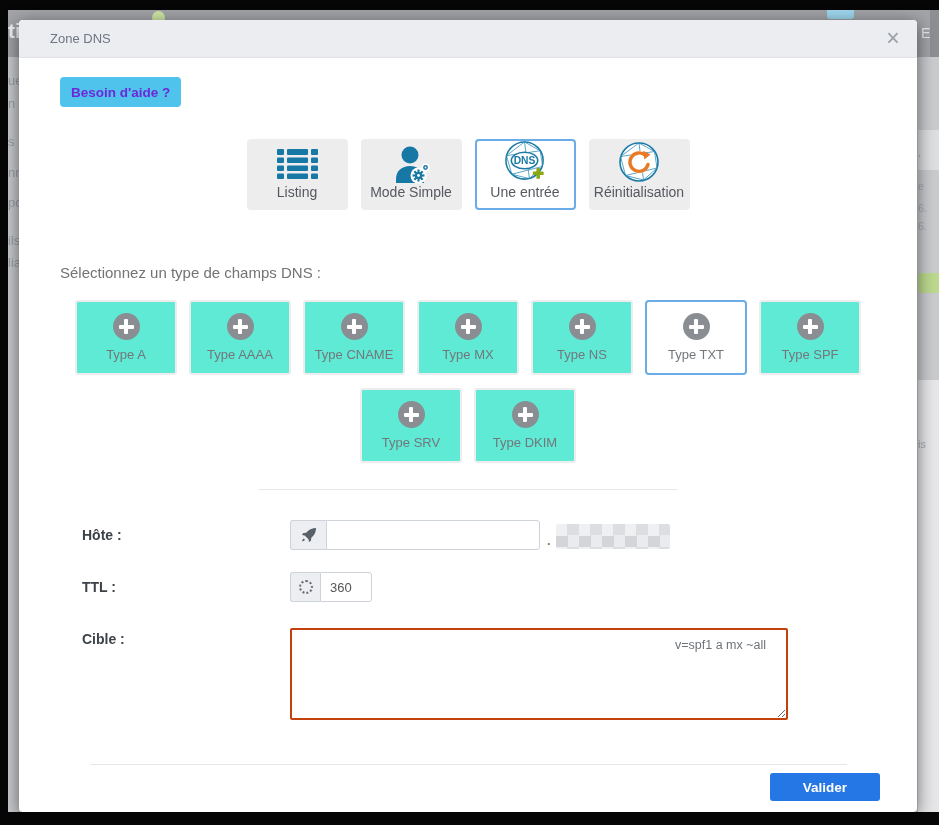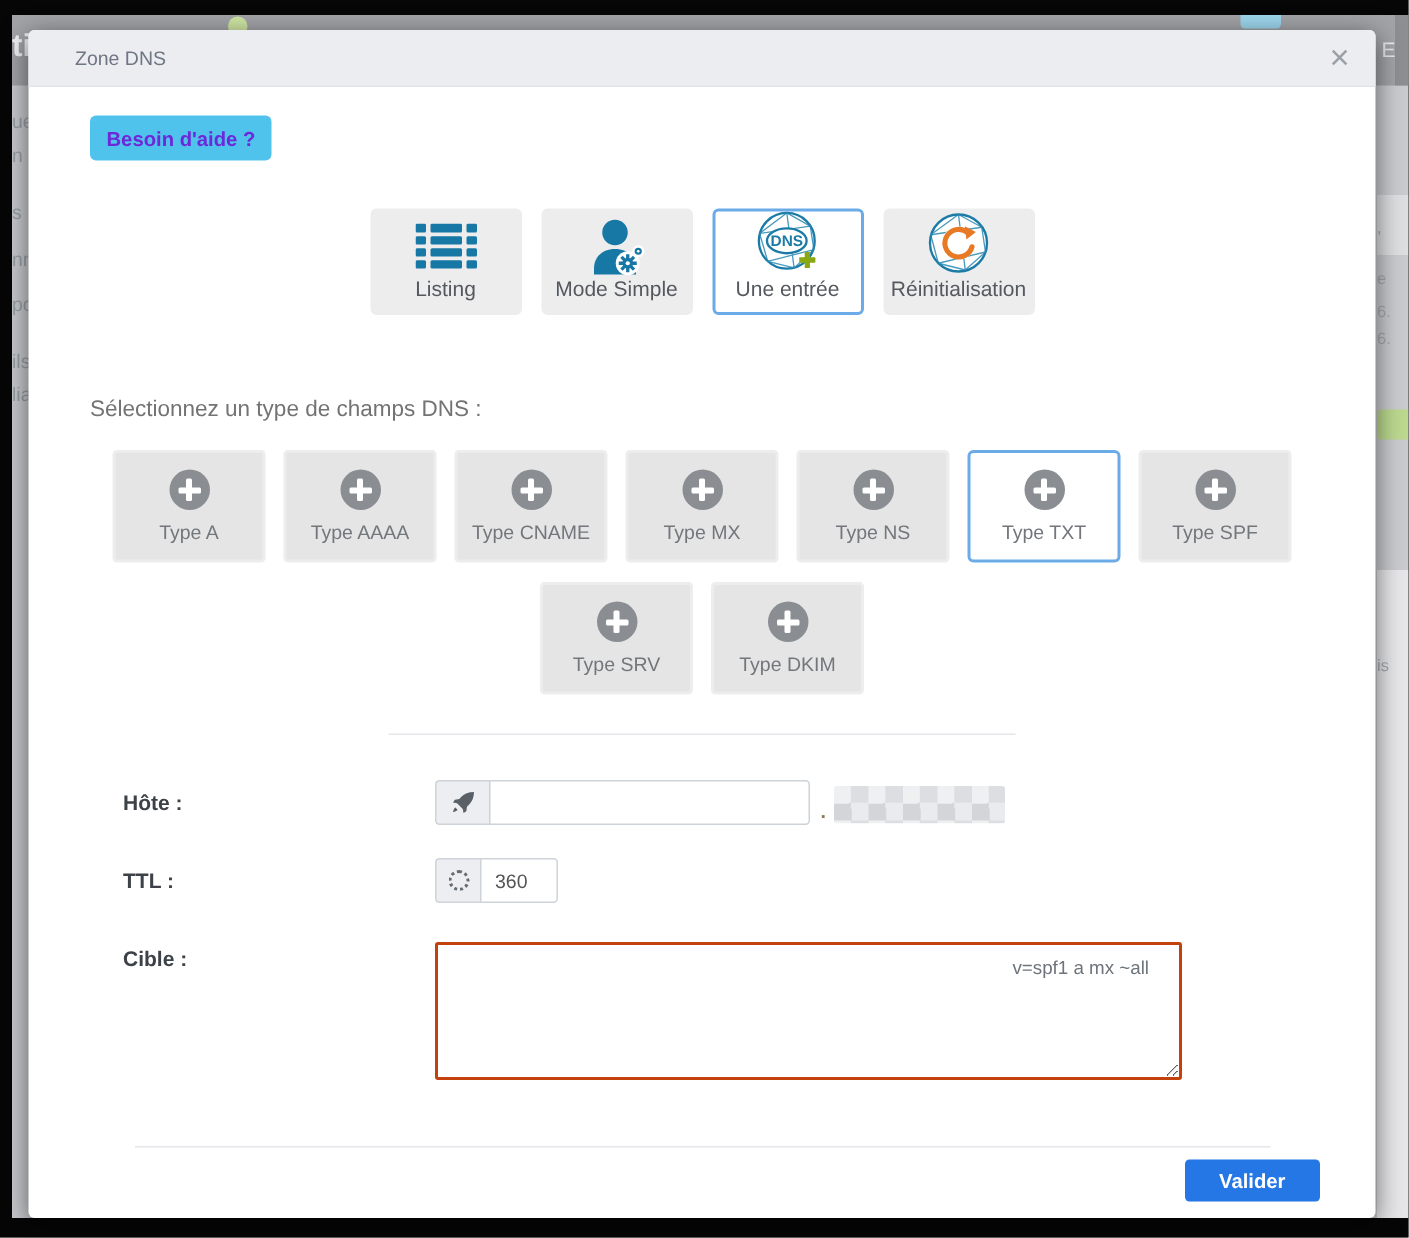--- a/index.html
+++ b/index.html
@@ -33,21 +33,21 @@
   .tabs-row { position:absolute; left:0; top:119px; width:100%; display:flex; justify-content:center; gap:13px; }
   .tab { width:101px; height:71px; background:#ededee; border:2px solid #ededee; border-radius:4px; display:flex; flex-direction:column; align-items:center; justify-content:flex-end; cursor:pointer; }
   .tab.selected { background:#fff; border-color:#6babe8; }
   .tab-icon { flex:1; display:flex; align-items:center; justify-content:center; padding-top:4px; }
   .tab-label { font-size:14px; color:#55595e; margin-bottom:8px; }
 
   
   .type-section-label { position:absolute; left:41px; top:244px; font-size:15px; color:#737373; }
   .types-row1 { position:absolute; left:0; top:280px; width:100%; display:flex; justify-content:center; gap:12px; }
   .types-row2 { position:absolute; left:0; top:368px; width:100%; display:flex; justify-content:center; gap:12px; }
-  .type-btn { width:102px; height:75px; background:#e5e5e5; border:2px solid #ededee; border-radius:3px; display:flex; flex-direction:column; align-items:center; justify-content:center; gap:7px; cursor:pointer; }
+  .type-btn { width:102px; height:75px; background:#5eead4; border:2px solid #ededee; border-radius:3px; display:flex; flex-direction:column; align-items:center; justify-content:center; gap:7px; cursor:pointer; }
   .type-btn.selected { background:#fff; border-color:#6babe8; border-radius:4px;align-items:center; }
   .plus-circle { position:relative; width:27px; height:27px; border-radius:50%; background:#8a8e93; }
   .plus-circle i { position:absolute; background:#fff; border-radius:1px; }
   .plus-circle .ph { left:6px; top:11.5px; width:15px; height:4px; }
   .plus-circle .pv { left:11.5px; top:6px; width:4px; height:15px; }
   .type-label { font-size:13px; color:#73777c; }
 
   .divider-types { position:absolute; left:240px; top:469px; width:418px; border-top:1px solid #e4e6e9; }
 
   
@@ -60,21 +60,21 @@
   .host-input { width:214px; }
   .ttl-input { width:52px; }
   .host-dot { position:absolute; left:528px; top:513px; font-size:13px; font-weight:bold; color:#8a7a55; }
   .host-redacted { position:absolute; left:537px; top:504px; width:114px; height:25px; border-radius:2px;
       background:conic-gradient(#dcdee2 25%, #e9ebee 0 50%, #d3d5d9 0 75%, #eef0f2 0) 0 0 / 23px 23px; }
   .ttl-dotted-icon { width:14px; height:14px; border:2px dotted #666c74; border-radius:50%; }
   .target-textarea { position:absolute; left:271px; top:608px; width:498px; height:92px; border:2px solid #c2410c; border-radius:2px; font-family:inherit; font-size:12.5px; color:#6e747b; padding:8px 20px; resize:both; outline:none;text-align:right; }
 
   
   .footer-divider { position:absolute; left:71px; right:70px; top:744px; border-top:1px solid #e4e6e9; }
-  .submit-btn { position:absolute; right:37px; top:753px; height:28px; padding:0 23px; background:#2577e5; border:none; border-radius:3px; color:#fff; font-size:13.5px; font-weight:bold; font-family:inherit; cursor:pointer; }
+  .submit-btn { position:absolute; right:37px; top:753px; height:28px; padding:0 33px; background:#2577e5; border:none; border-radius:3px; color:#fff; font-size:13.5px; font-weight:bold; font-family:inherit; cursor:pointer; }
 </style>
 </head>
 <body>
 
 <div class="screen">
 
   <div class="page-behind">
     <div class="bg-header">
       <div class="bg-title-frag">tis</div>
       <div class="bg-green-dot"></div>

